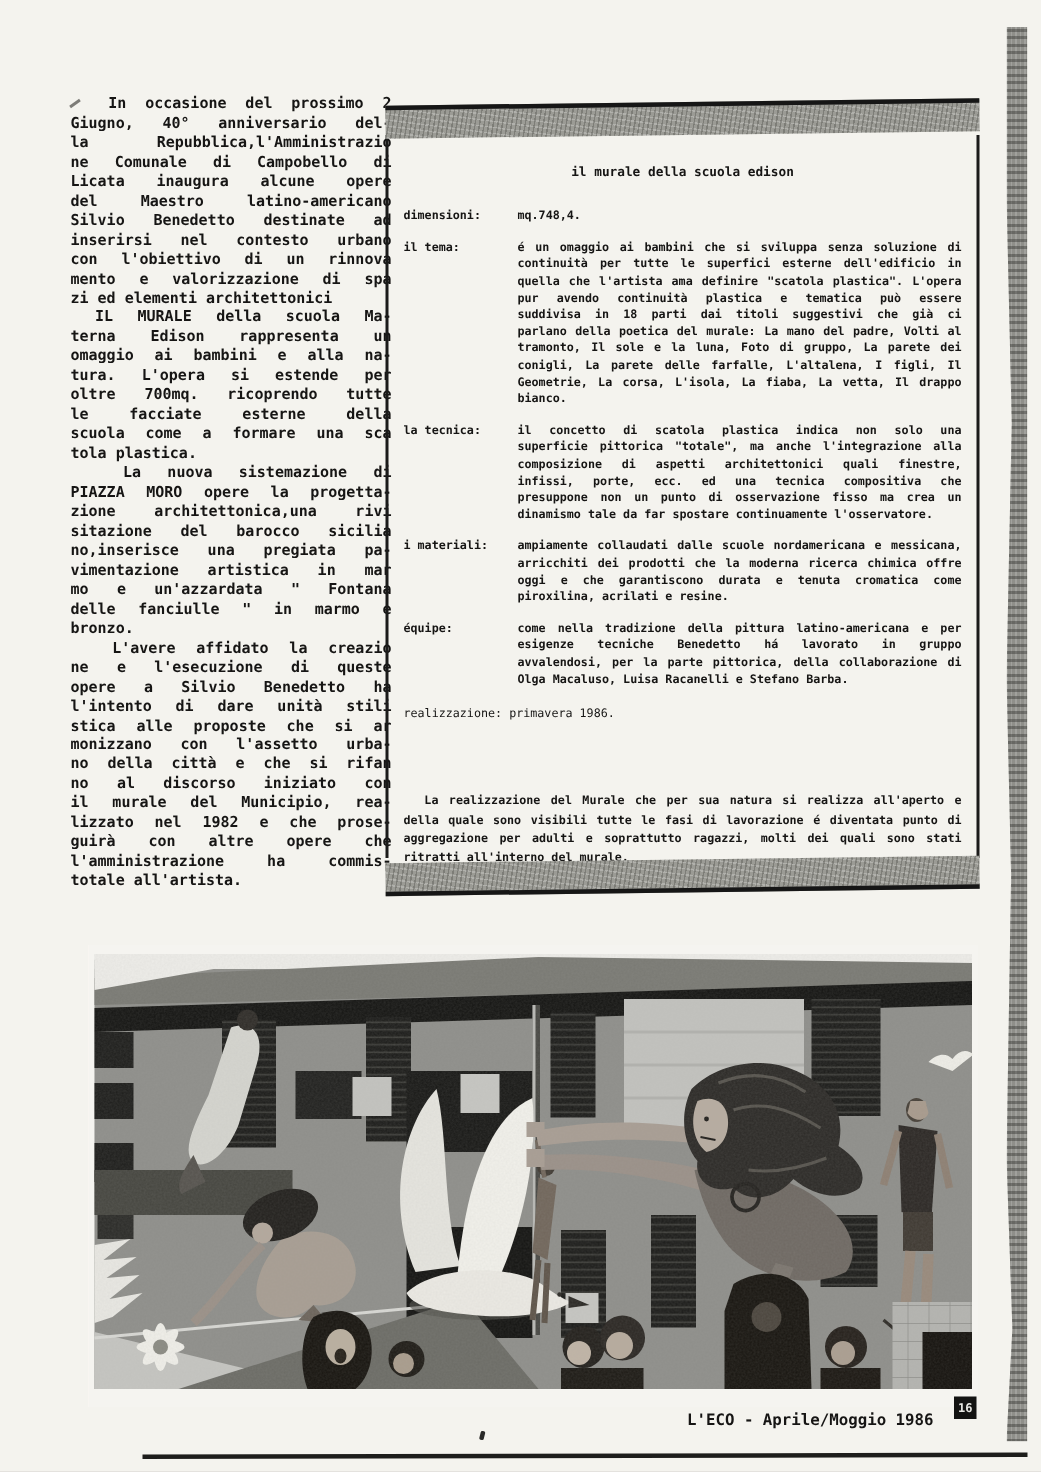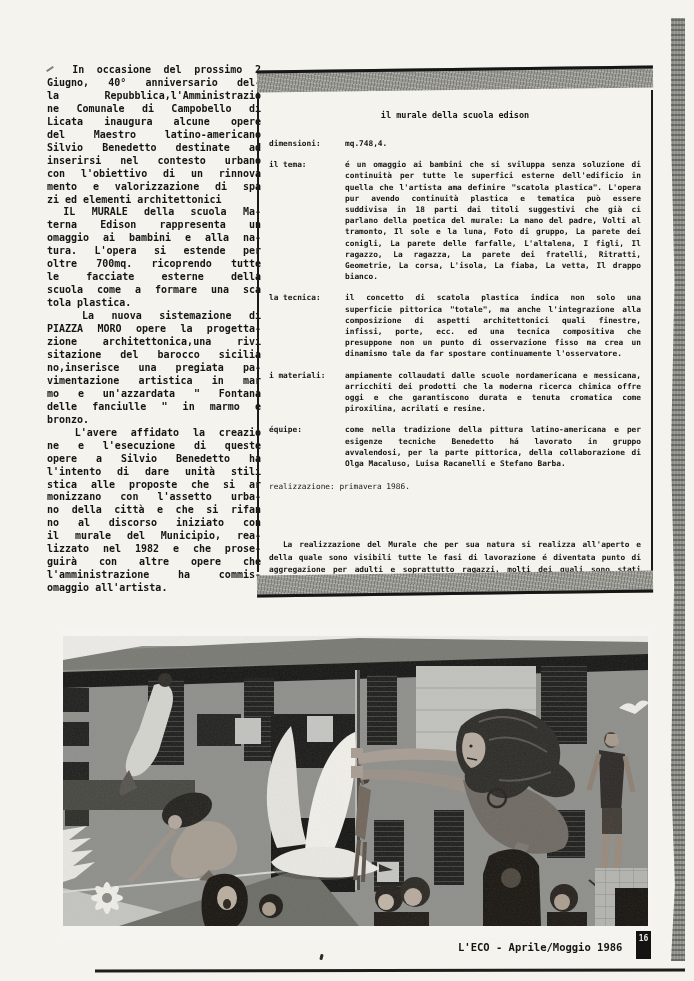--- a/index.html
+++ b/index.html
@@ -24,21 +24,21 @@
   .blabel{width:76px;flex:none;font-weight:700;font-size:7.8px;line-height:11.2px;}
   .bcontent{flex:1;font-weight:700;font-size:7.8px;line-height:11.2px;}
   .bcontent .tline.just{text-align:justify;text-align-last:justify;}
   .realiz{font-weight:400;font-size:7.8px;margin:13px 0 17px 0;}
   .closing{font-weight:700;font-size:7.8px;line-height:12.6px;margin-top:48px;}
   
   .photo{position:absolute;left:59px;top:630px;width:593px;height:308px;background:#fbfaf6;}
   .photo svg{display:block;}
   
   .journal{position:absolute;left:458px;top:941px;font-weight:700;font-size:10.5px;letter-spacing:0;}
-  .badge{position:absolute;left:636px;top:931px;width:15px;height:28px;background:#131312;
+  .badge{position:absolute;left:636px;top:931px;width:15px;height:15px;background:#131312;
          color:#e8e8e4;font-weight:700;font-size:8px;line-height:15px;text-align:center;}
   .speck{position:absolute;left:320px;top:954px;width:3px;height:6px;background:#2a2a28;
          border-radius:1px;transform:rotate(14deg);}
   
   .edge-band{position:absolute;right:9px;top:18px;width:14px;height:943px;background-color:#8f8f8a;
              background-image:repeating-linear-gradient(0deg,rgba(38,38,35,.38) 0 2px,transparent 2px 5px),
                               repeating-linear-gradient(90deg,rgba(255,255,255,.16) 0 1px,transparent 1px 3px);
              clip-path:polygon(0 0,100% 0,100% 100%,0 100%,28% 92%,0 80%,22% 60%,0 46%,25% 28%,0 12%);}
   .bottom-line{position:absolute;left:95px;top:969px;width:590px;height:3px;background:#1d1d1b;
                transform:rotate(-0.12deg);}
@@ -92,21 +92,21 @@
         <div class="tline just">opere a Silvio Benedetto ha</div>
         <div class="tline just">l'intento di dare unità stili</div>
         <div class="tline just">stica alle proposte che si ar</div>
         <div class="tline just">monizzano con l'assetto urba-</div>
         <div class="tline just">no della città e che si rifan</div>
         <div class="tline just">no al discorso iniziato con</div>
         <div class="tline just">il murale del Municipio, rea-</div>
         <div class="tline just">lizzato nel 1982 e che prose-</div>
         <div class="tline just">guirà con altre opere che</div>
         <div class="tline just">l'amministrazione ha commis-</div>
-        <div class="tline">omaggio all'artista.</div>
+        <div class="tline">totale all'artista.</div>
       </div>
     </div>
 
   <div class="infobox">
     <div class="hatch top"></div>
     <div class="box-body">
       <div class="box-title">il murale della scuola edison</div>
       <div id="box-rows">
           <div class="brow">
             <div class="blabel">dimensioni:</div>
@@ -118,21 +118,20 @@
             <div class="blabel">il  tema:</div>
             <div class="bcontent">
               <div class="tline just">é un omaggio ai bambini che si sviluppa senza soluzione di</div>
               <div class="tline just">continuità per tutte le superfici esterne dell'edificio in</div>
               <div class="tline just">quella che l'artista ama definire "scatola plastica". L'opera</div>
               <div class="tline just">pur avendo continuità plastica e tematica può essere</div>
               <div class="tline just">suddivisa in 18 parti dai titoli suggestivi che già ci</div>
               <div class="tline just">parlano della poetica del murale: La mano del padre, Volti al</div>
               <div class="tline just">tramonto, Il sole e la luna, Foto di gruppo, La parete dei</div>
               <div class="tline just">conigli, La parete delle farfalle, L'altalena, I figli, Il</div>
-              <div class="tline just">ragazzo, La ragazza, La parete dei fratelli, Ritratti,</div>
               <div class="tline just">Geometrie, La corsa, L'isola, La fiaba, La vetta, Il drappo</div>
               <div class="tline">bianco.</div>
             </div>
           </div>
           <div class="brow">
             <div class="blabel">la tecnica:</div>
             <div class="bcontent">
               <div class="tline just">il concetto di scatola plastica indica non solo una</div>
               <div class="tline just">superficie pittorica "totale", ma anche l'integrazione alla</div>
               <div class="tline just">composizione di aspetti architettonici quali finestre,</div>

